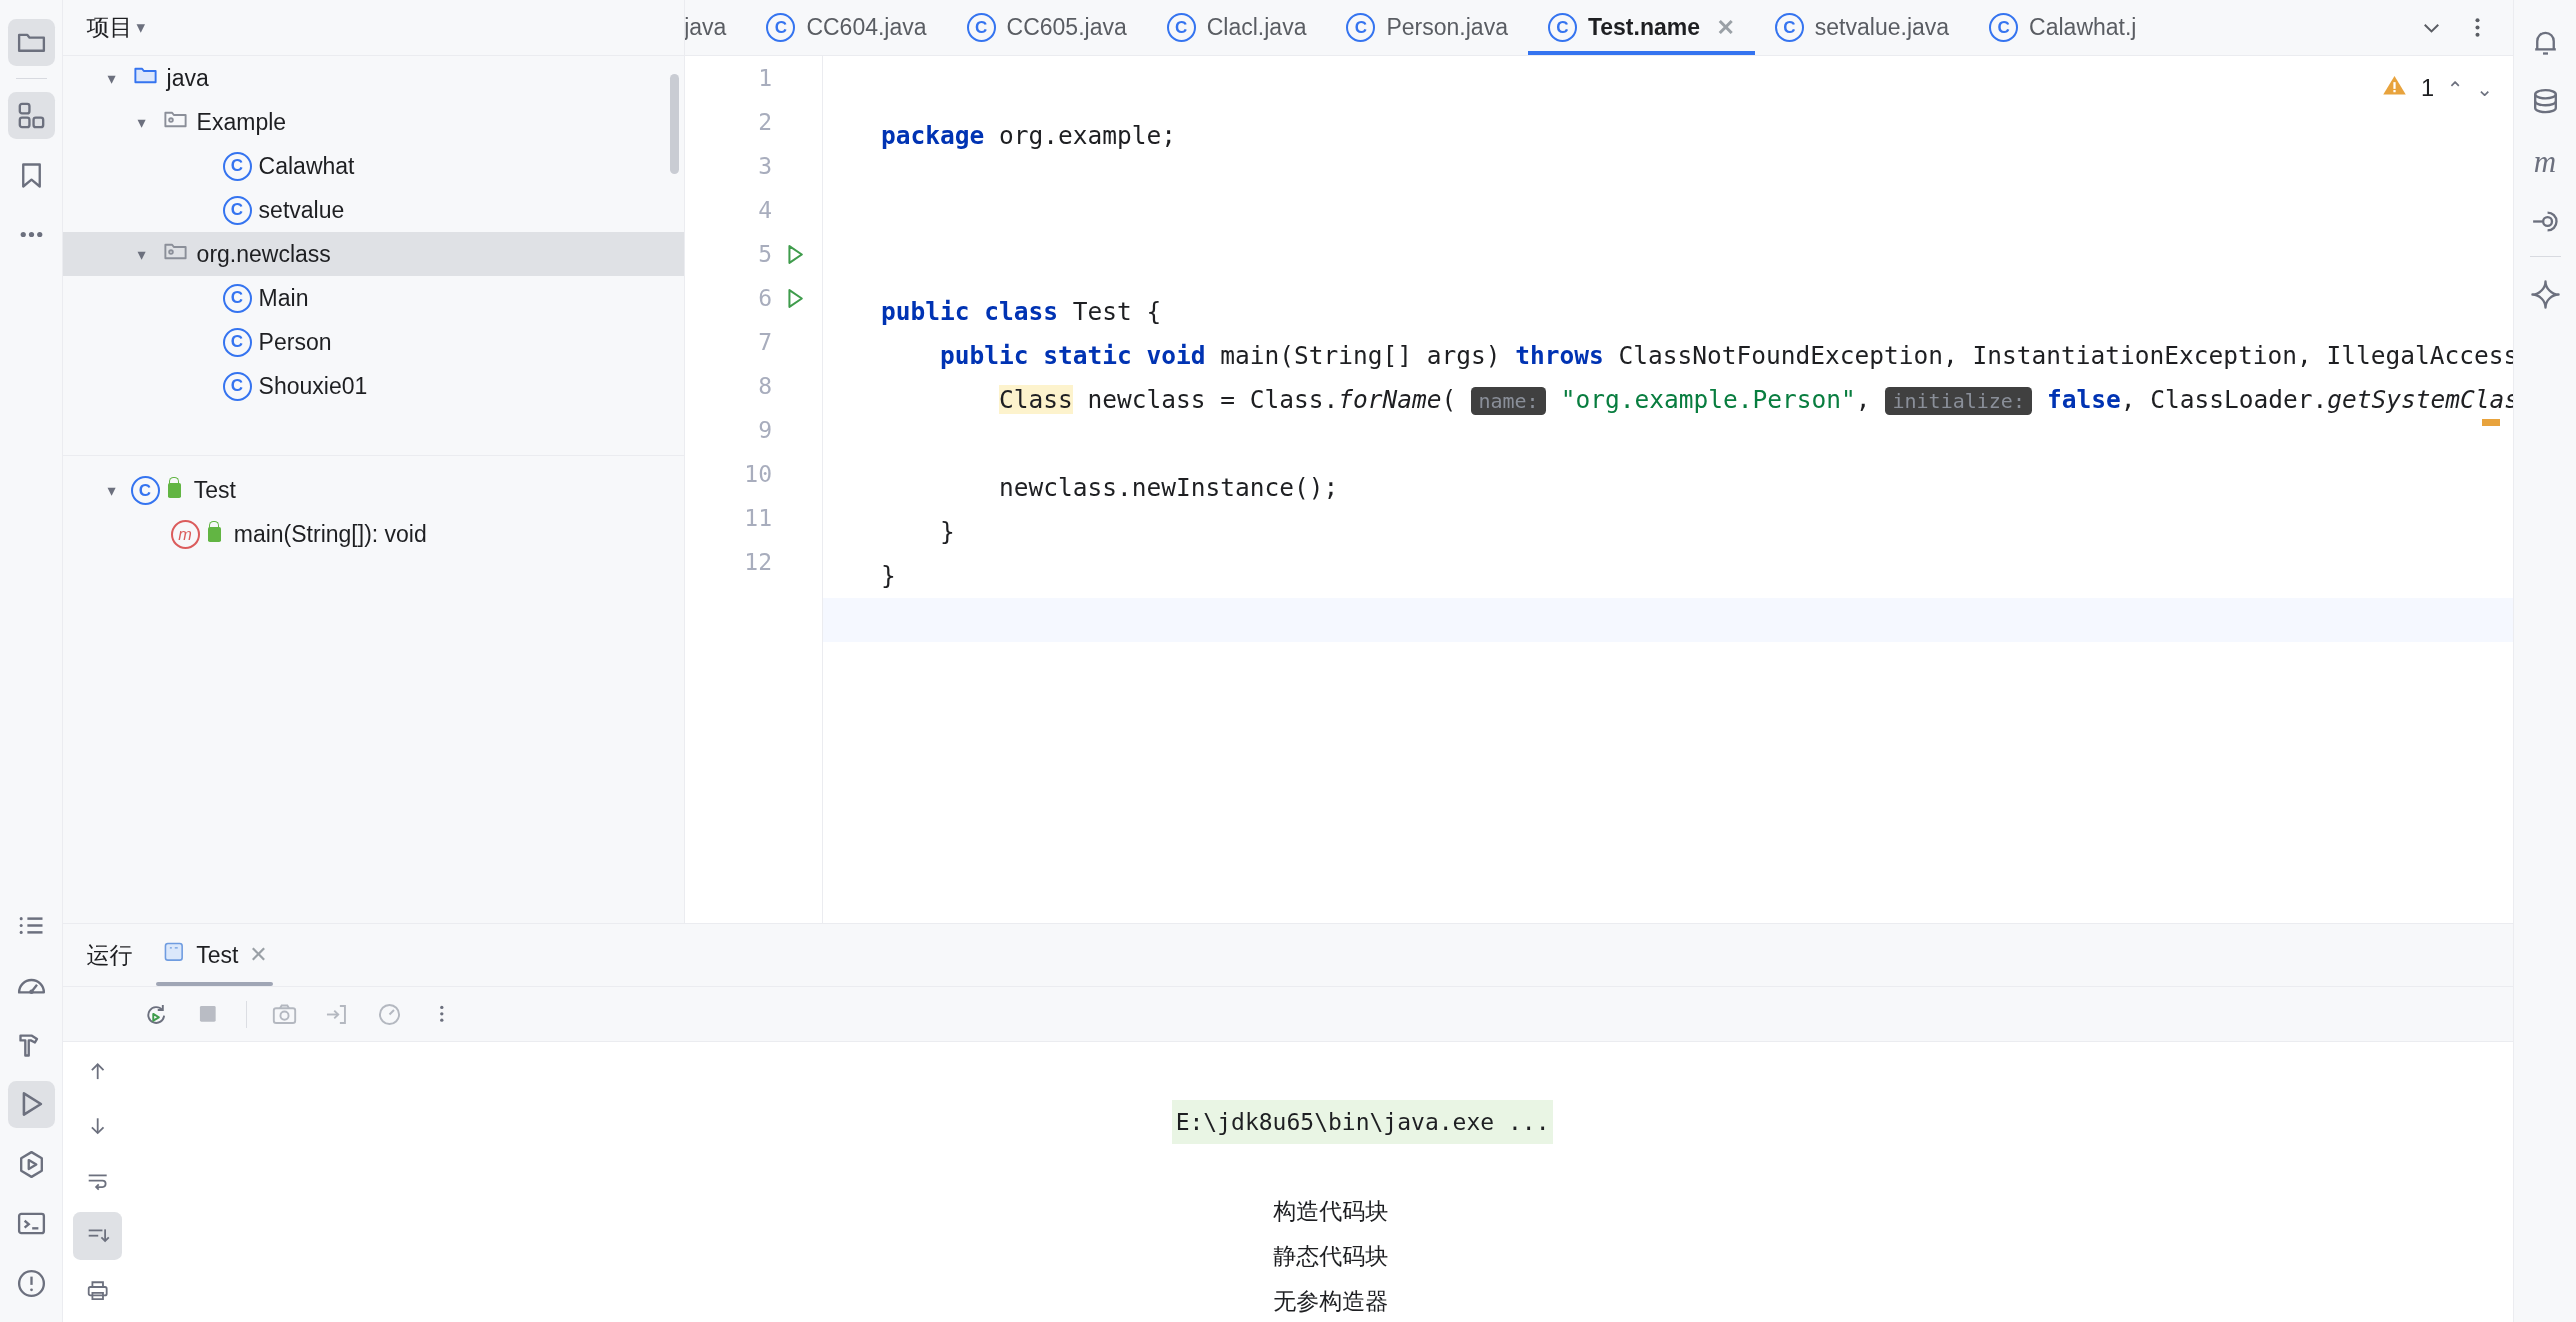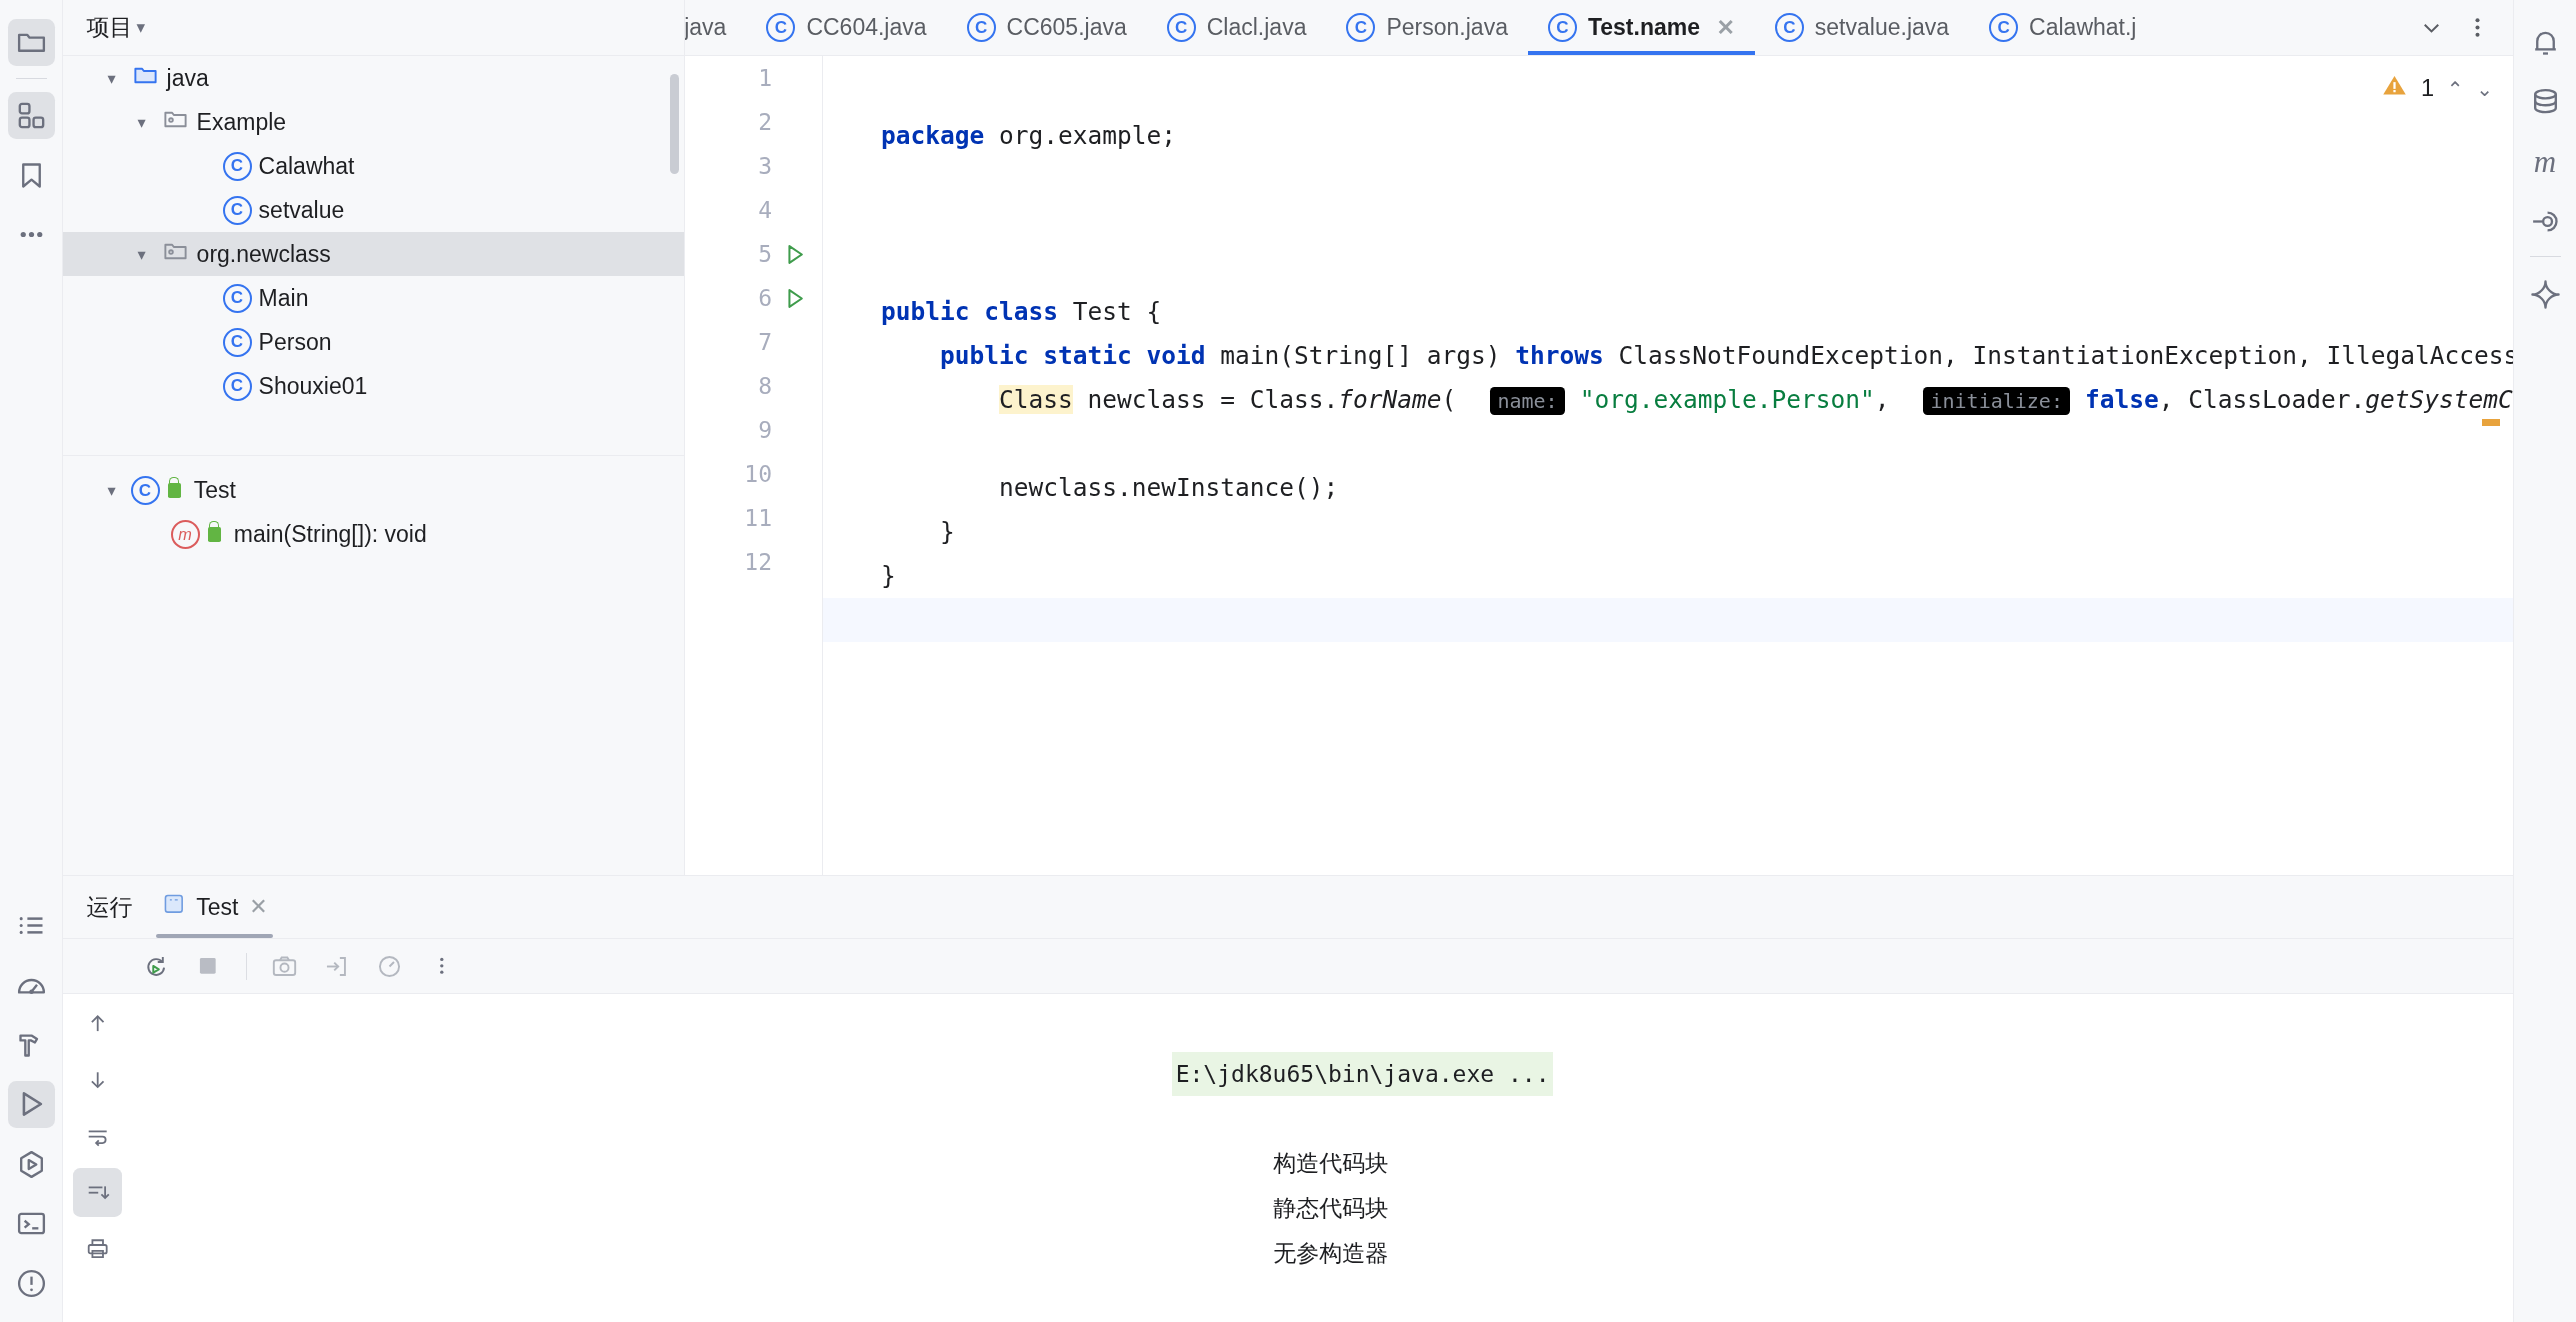--- a/index.html
+++ b/index.html
@@ -100,41 +100,41 @@
   .code {
     position: absolute; left: 138px; top: 0; right: 0; bottom: 0;
     font-family: "DejaVu Sans Mono", monospace; font-size: 24.5px; color: #1e1f22;
     white-space: pre; overflow: hidden;
   }
   .cline { height: 44px; line-height: 44px; padding-left: 58px; }
   .cline.cur { background: #f5f8ff; }
   .kw { color: #0033b3; font-weight: bold; }
   .str { color: #087d3f; }
   .ital { font-style: italic; }
-  .hint { background: #000000; color: #8a8f99; font-size: 20px; padding: 1.8px 7.3px; border-radius: 4.5px; margin-left: 19px; }
+  .hint { background: #404040; color: #8a8f99; font-size: 20px; padding: 1.8px 7.3px; border-radius: 4.5px; }
   .hl { background: #fdf3cd; }
 
   .inspect {
     position: absolute; right: 20px; top: 16.3px;
     display: flex; align-items: center; gap: 12.7px;
     font-size: 23.6px; color: #1e1f22;
   }
   .inspect .chev { color: #6c707e; font-size: 20px; cursor: pointer; }
   .warnmark { position: absolute; right: 12.7px; top: 363px; width: 18px; height: 7.3px; background: #e8a33d; }
 
   .hscroll {
     position: absolute; left: 834px; right: 254px; bottom: 7.3px;
     height: 16.3px; background: #d4d6db; border-radius: 8.2px;
   }
   .editor-bottom-border { position: absolute; left: 0; right: 0; bottom: 0; height: 0.9px; background: #ebecf0; }
 
   
   .runpanel {
     position: absolute; left: 63px; right: 63px; bottom: 0;
-    height: 447px; background: #fff;
+    height: 399px; background: #fff;
     border-top: 0.9px solid #ebecf0;
     display: flex; flex-direction: column;
   }
   .run-tabs { height: 62px; display: flex; align-items: center; gap: 23.6px; padding-left: 23.6px; background: #f7f8fa; }
   .run-title { font-size: 23px; color: #1e1f22; }
   .run-tab {
     display: flex; align-items: center; gap: 11px; height: 100%;
     font-size: 23px; color: #1e1f22; position: relative; cursor: pointer; padding: 0 5.4px;
   }
   .run-tab.active::after { content: ""; position: absolute; left: 0; right: 0; bottom: 0; height: 4.5px; background: #a0a6b5; border-radius: 2.7px; }

